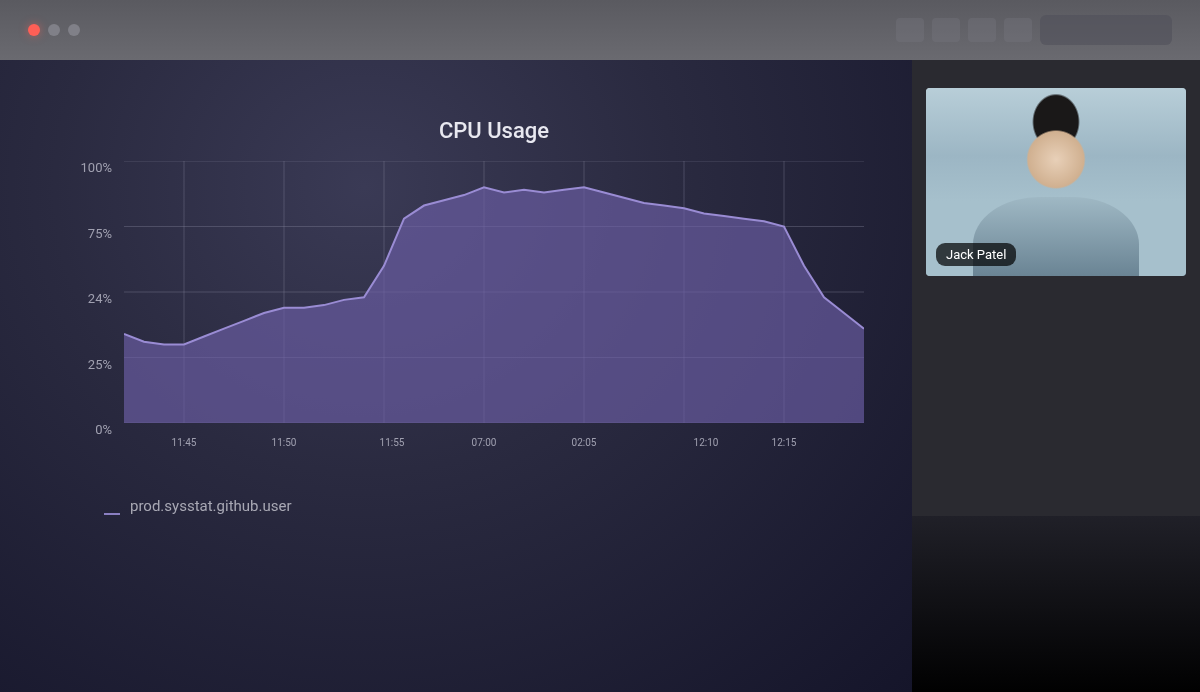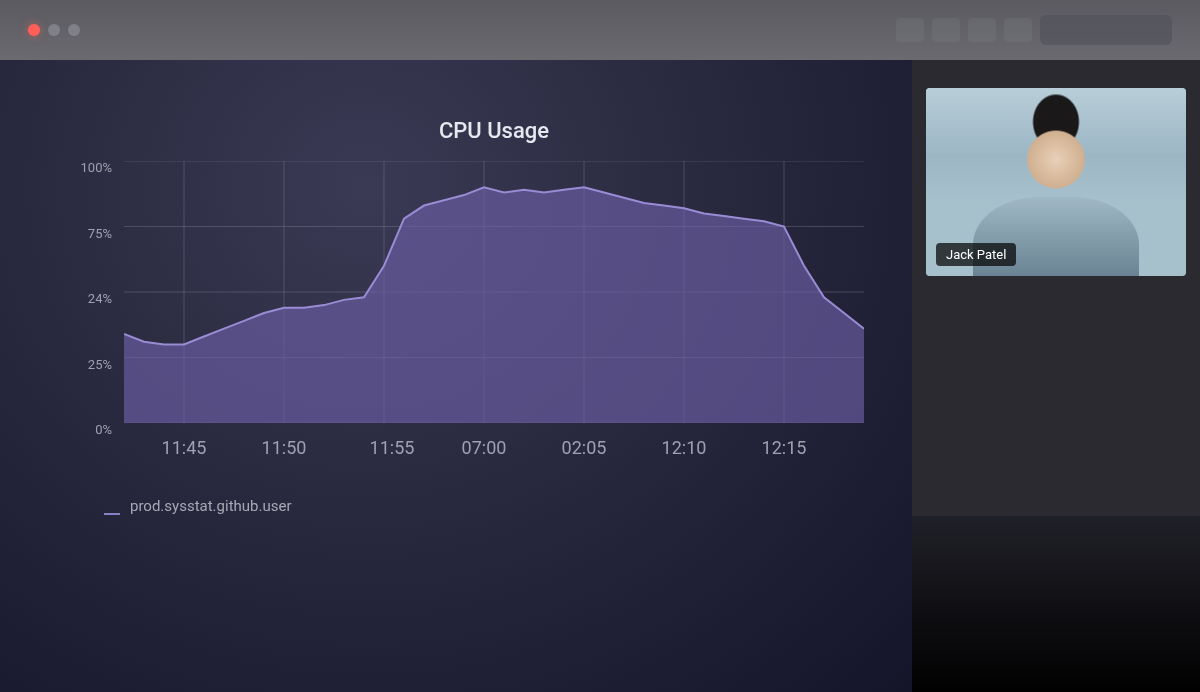--- a/index.html
+++ b/index.html
@@ -102,21 +102,21 @@
       position: relative;
       margin-left: 76px;
       width: 740px;
       height: 28px;
       margin-top: 10px;
     }
     .x-tick {
       position: absolute;
       transform: translateX(-50%);
       color: #a0a0b0;
-      font-size: 18px;
+      font-size: 10px;
       top: 4px;
     }
     .legend {
       display: flex;
       align-items: flex-end;
       gap: 10px;
       margin-top: 36px;
       margin-left: 56px;
     }
     .legend-swatch {
@@ -186,21 +186,21 @@
       background: linear-gradient(180deg, #e8e8ec, #c0c0c8);
       border-radius: 42% 42% 0 0 / 62% 62% 0 0;
     }
     .participant-name {
       position: relative;
       background: rgba(0,0,0,0.7);
       color: #fff;
       font-size: 13px;
       padding: 4px 10px;
       margin: 0 0 10px 10px;
-      border-radius: 4px;
+      border-radius: 9px;
       z-index: 2;
     }
     svg.chart {
       display: block;
     }
     .grid-line { stroke: #8a8aa0; stroke-width: 1; stroke-opacity: 0.35; }
     .area-fill { fill: #6d5fa8; fill-opacity: 0.65; }
     .line-stroke { stroke: #9a8cd4; stroke-width: 2; fill: none; }
   </style>
 </head>
@@ -253,21 +253,21 @@
             <path class="line-stroke" d="M 0 172.92 L 20 180.78 L 40 183.4 L 60 183.4 L 80 175.54 L 100 167.68 L 120 159.82 L 140 151.96 L 160 146.72 L 180 146.72 L 200 144.1 L 220 138.86 L 240 136.24 L 260 104.80000000000001 L 280 57.639999999999986 L 300 44.54000000000002 L 320 39.30000000000001 L 340 34.06 L 360 26.19999999999999 L 380 31.439999999999998 L 400 28.819999999999993 L 420 31.439999999999998 L 440 28.819999999999993 L 460 26.19999999999999 L 480 31.439999999999998 L 500 36.68000000000001 L 520 41.920000000000016 L 540 44.54000000000002 L 560 47.160000000000025 L 580 52.39999999999998 L 600 55.01999999999998 L 620 57.639999999999986 L 640 60.25999999999999 L 660 65.5 L 680 104.80000000000001 L 700 136.24 L 720 151.96 L 740 167.68"></path>
           </svg>
       </div>
 
       <div class="x-axis" id="x-axis">
           <span class="x-tick" style="left: 60px;">11:45</span>
           <span class="x-tick" style="left: 160px;">11:50</span>
           <span class="x-tick" style="left: 268px;">11:55</span>
           <span class="x-tick" style="left: 360px;">07:00</span>
           <span class="x-tick" style="left: 460px;">02:05</span>
-          <span class="x-tick" style="left: 560px;">12:10</span>
+          <span class="x-tick" style="left: 582px;">12:10</span>
           <span class="x-tick" style="left: 660px;">12:15</span>
         </div>
     </div>
 
     <div class="legend">
       <span class="legend-swatch"></span>
       <span class="legend-label">prod.sysstat.github.user</span>
     </div>
   </div>
 

